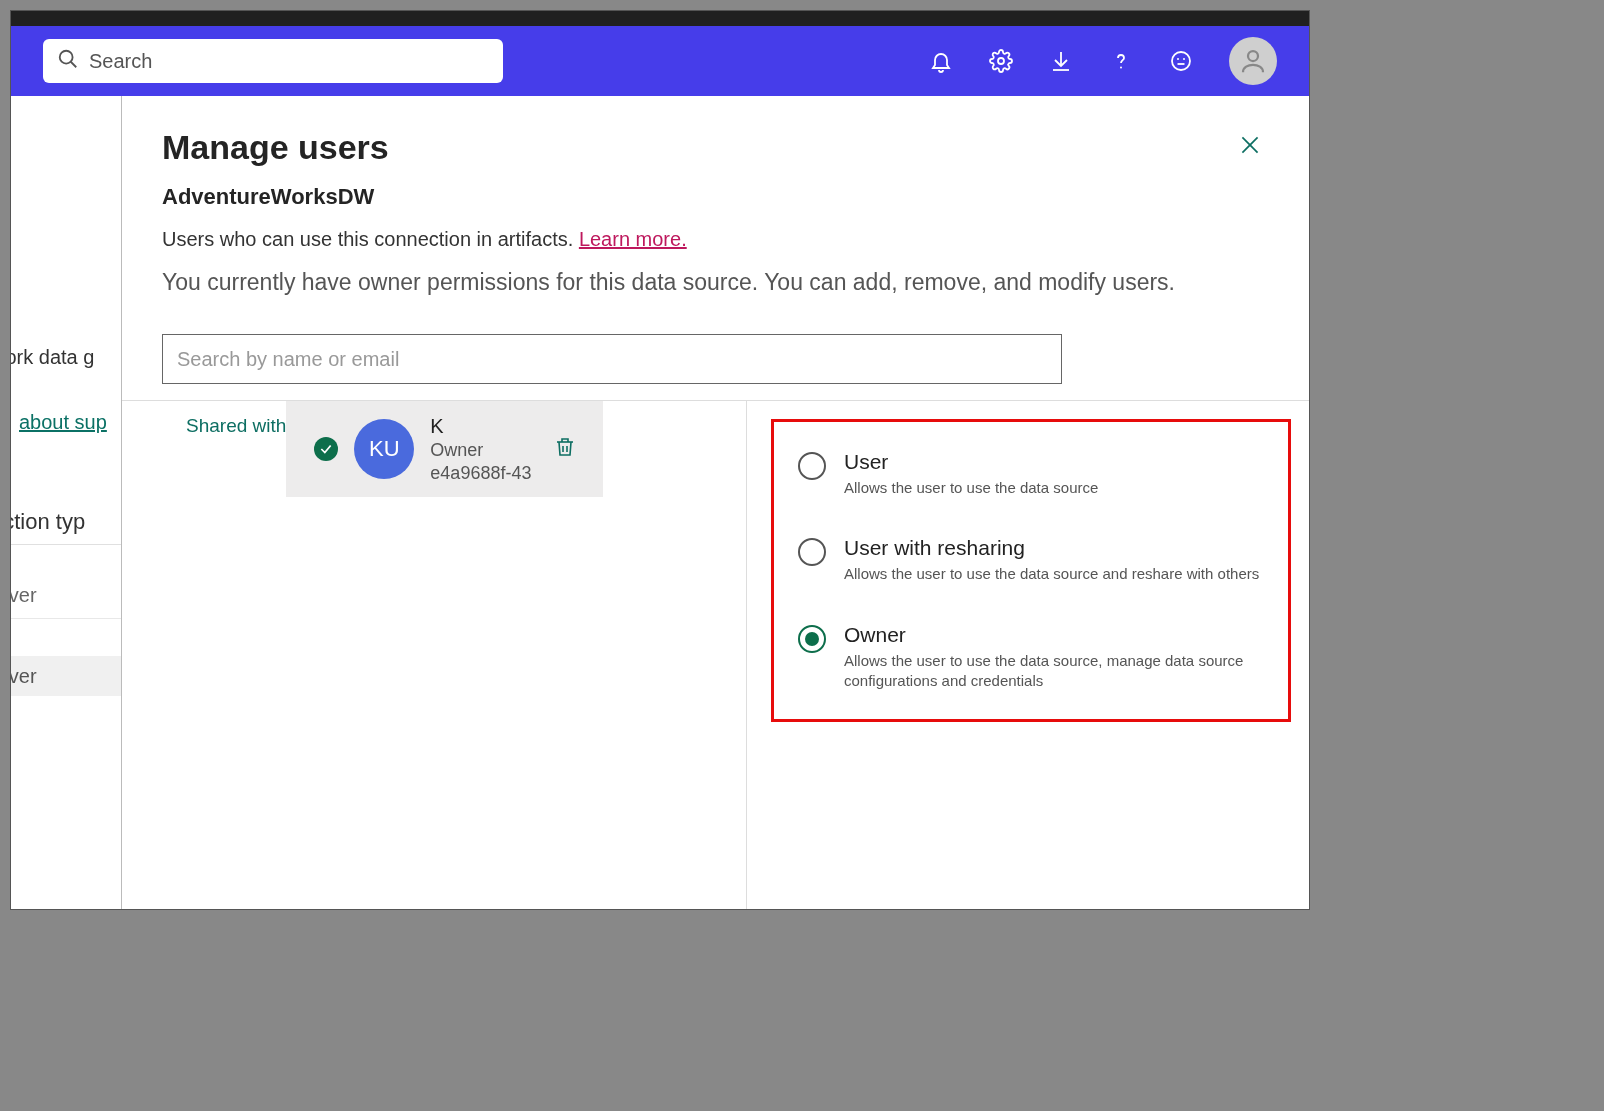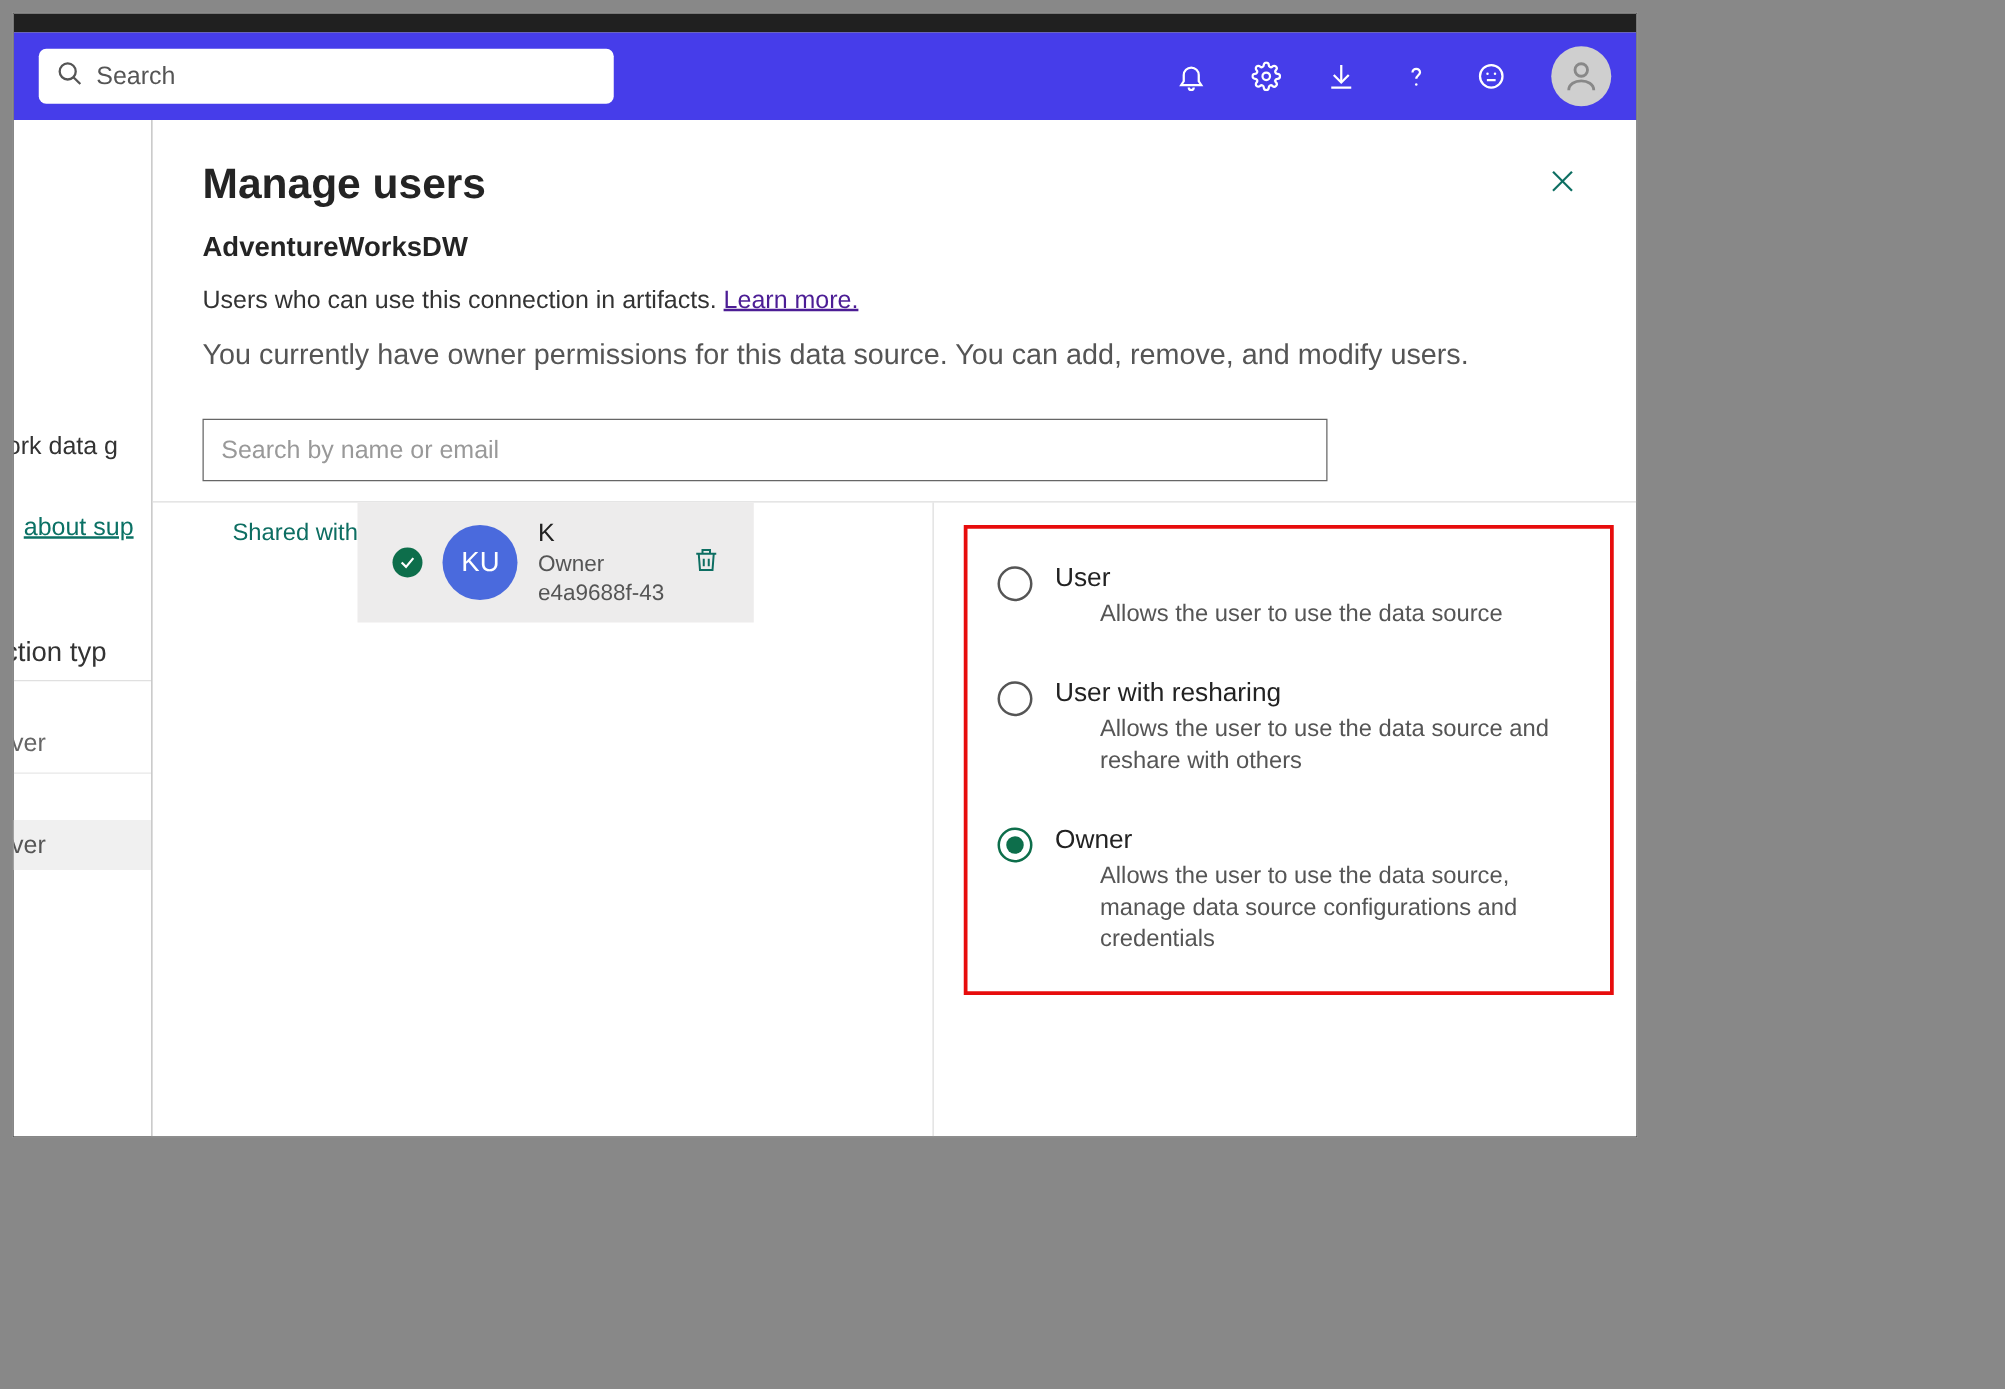--- a/index.html
+++ b/index.html
@@ -20,21 +20,21 @@
   }
   .title-strip {
     height: 15px;
     background: #202020;
   }
   .top-bar {
     height: 70px;
     background: #463dea;
     display: flex;
     align-items: center;
-    padding: 0 20px;
+    padding: 0 32px;
     gap: 12px;
   }
   .search-box {
     width: 460px;
     height: 44px;
     background: #fff;
     border-radius: 6px;
     display: flex;
     align-items: center;
     padding: 0 14px;
@@ -124,21 +124,21 @@
     font-weight: 700;
     color: #242424;
     margin-top: 16px;
   }
   .panel-desc {
     font-size: 20px;
     color: #333;
     margin-top: 18px;
   }
   .panel-desc a {
-    color: #4c1d95;
+    color: #be185d;
     text-decoration: underline;
     cursor: pointer;
   }
   .panel-hint {
     font-size: 23px;
     color: #555;
     margin-top: 18px;
   }
   .user-search {
     margin: 20px 20px 0 40px;
@@ -237,21 +237,21 @@
   .radio.checked { border-color: #0d6e4b; }
   .radio.checked::after {
     content: "";
     width: 14px;
     height: 14px;
     border-radius: 50%;
     background: #0d6e4b;
   }
   .role-text { flex: 1; }
   .role-title { font-size: 21px; color: #222; }
-  .role-desc  { font-size: 19px; color: #555; margin-top: 4px; line-height:1.35;margin-left:36px;}
+  .role-desc  { font-size: 15px; color: #555; margin-top: 4px; line-height:1.35;}
 </style>
 </head>
 <body>
 
 <div class="window">
   <div class="title-strip"></div>
 
   <div class="top-bar">
     <div class="search-box">
       <span>

